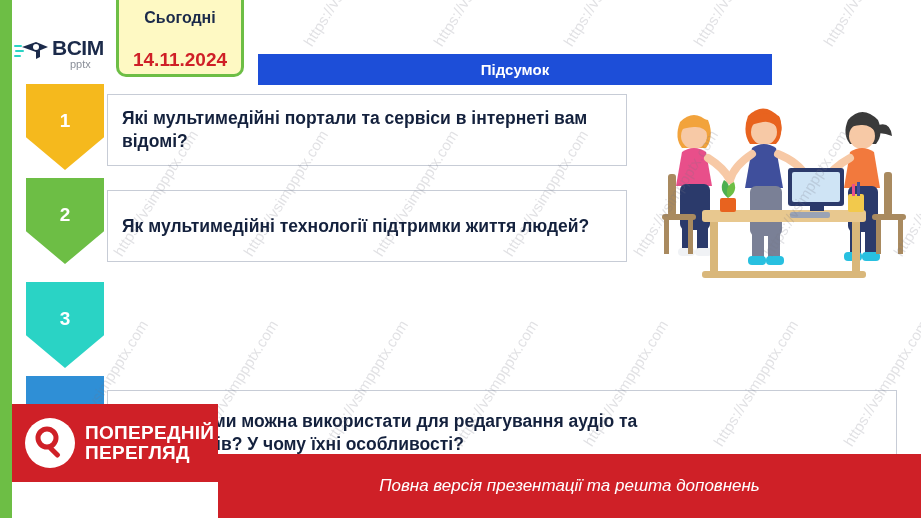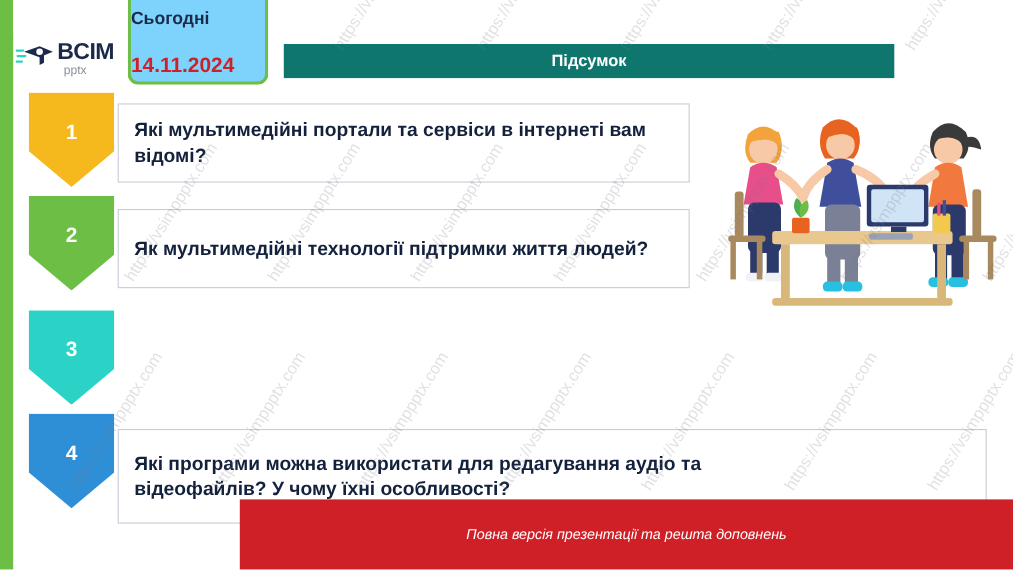--- a/index.html
+++ b/index.html
@@ -58,57 +58,57 @@
   .logo-bcim {
     font-size: 21px;
     font-weight: bold;
     color: #1b2a4a;
     letter-spacing: -0.5px;
   }
   .logo-pptx {
     font-size: 11px;
     color: #8a8f99;
     margin-top: 1px;
-    margin-left: 6px;
+    margin-left: 18px;
   }
   
   .date-badge {
     position: absolute;
     left: 116px;
     top: 0;
     width: 128px;
     height: 77px;
-    background: #7dd3fc;
+    background: #fef9c3;
     border: 3px solid #6dbe45;
     border-top: none;
     border-radius: 0 0 10px 10px;
-    text-align: left;
+    text-align: center;
     box-sizing: border-box;
     z-index: 6;
   }
   .date-badge .d1 {
     font-size: 16px;
     color: #1b2a4a;
     font-weight: bold;
     margin-top: 9px;
   }
   .date-badge .d2 {
     font-size: 19px;
     color: #cf2027;
     font-weight: bold;
     margin-top: 22px;
   }
   
   .header-bar {
     position: absolute;
     left: 258px;
-    top: 40px;
-    width: 555px;
+    top: 54px;
+    width: 514px;
     height: 31px;
-    background: #0f766e;
+    background: #1d4ed8;
     display: flex;
     align-items: center;
     justify-content: center;
     z-index: 2;
   }
   .header-bar span {
     color: #ffffff;
     font-size: 15px;
     font-weight: bold;
   }
@@ -237,21 +237,21 @@
     height: 64px;
     background: #cf2027;
     z-index: 7;
     display: flex;
     flex-direction: column;
     align-items: center;
     justify-content: center;
   }
   .bottom-banner div {
     color: #ffffff;
-    font-size: 13px;
+    font-size: 17px;
     font-style: italic;
     line-height: 1.25;
     text-align: center;
   }
 </style>
 </head>
 <body>
 
 <div class="slide">
 
@@ -419,18 +419,30 @@
     <div class="wm" style="left:890px; top:250px;">https://vsimppptx.com</div>
     <div class="wm" style="left:60px;  top:440px;">https://vsimppptx.com</div>
     <div class="wm" style="left:190px; top:440px;">https://vsimppptx.com</div>
     <div class="wm" style="left:320px; top:440px;">https://vsimppptx.com</div>
     <div class="wm" style="left:450px; top:440px;">https://vsimppptx.com</div>
     <div class="wm" style="left:580px; top:440px;">https://vsimppptx.com</div>
     <div class="wm" style="left:710px; top:440px;">https://vsimppptx.com</div>
     <div class="wm" style="left:840px; top:440px;">https://vsimppptx.com</div>
   </div>
 
+  <div class="preview">
+    <div class="preview-circle">
+      <svg width="50" height="50" viewBox="0 0 50 50">
+        <circle cx="22" cy="20" r="9" fill="none" stroke="#cf2027" stroke-width="5"></circle>
+        <rect x="26" y="27" width="14" height="5" rx="2" transform="rotate(45 26 27)" fill="#cf2027"></rect>
+      </svg>
+    </div>
+    <div class="preview-text">
+      <div>ПОПЕРЕДНІЙ</div>
+      <div>ПЕРЕГЛЯД</div>
+    </div>
+  </div>
 
   <div class="bottom-banner">
     <div>Повна версія презентації та решта доповнень</div>
   </div>
 
 </div>
 
 </body></html>

